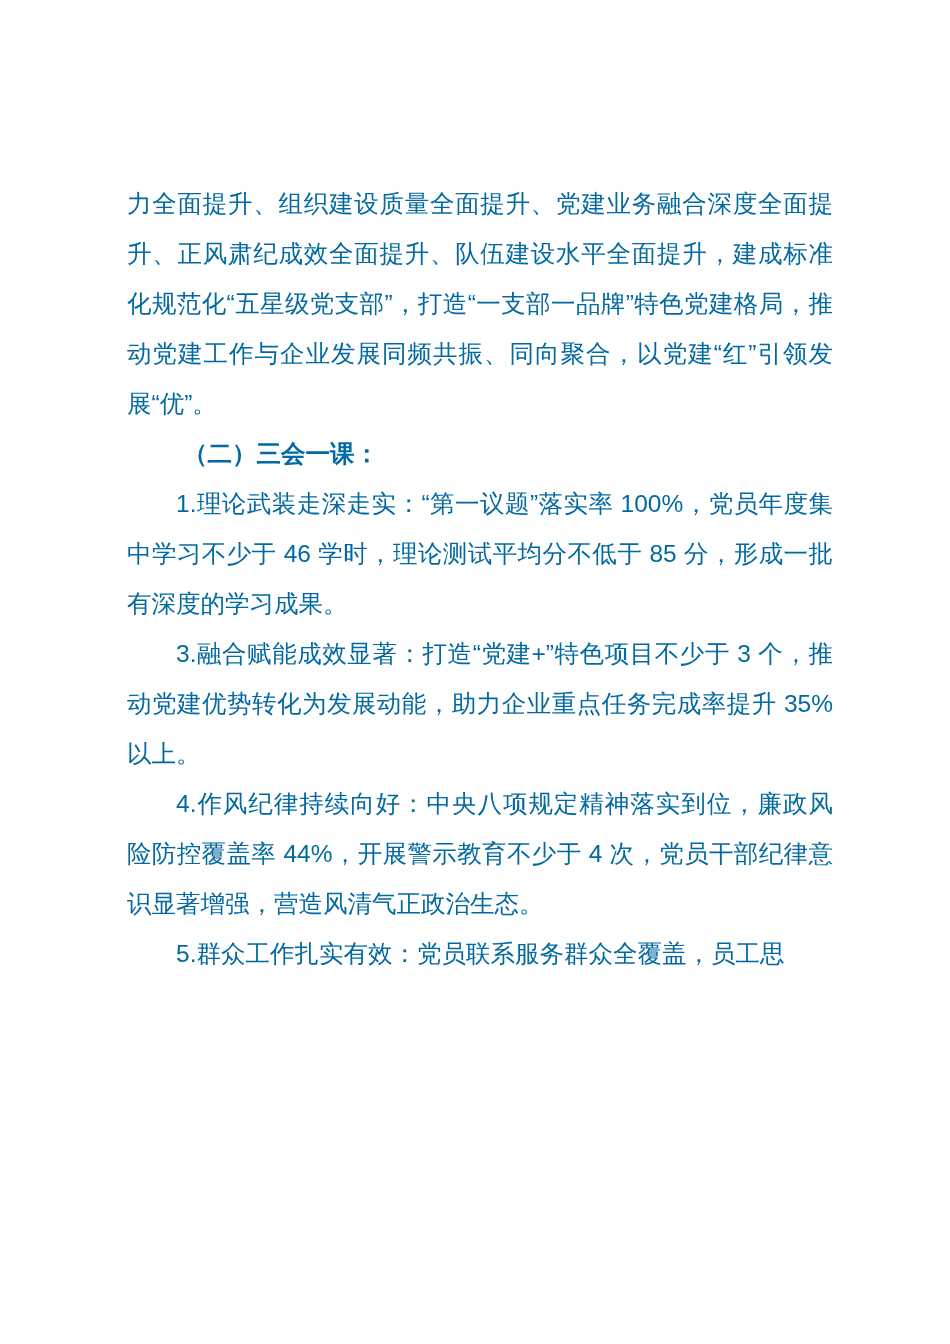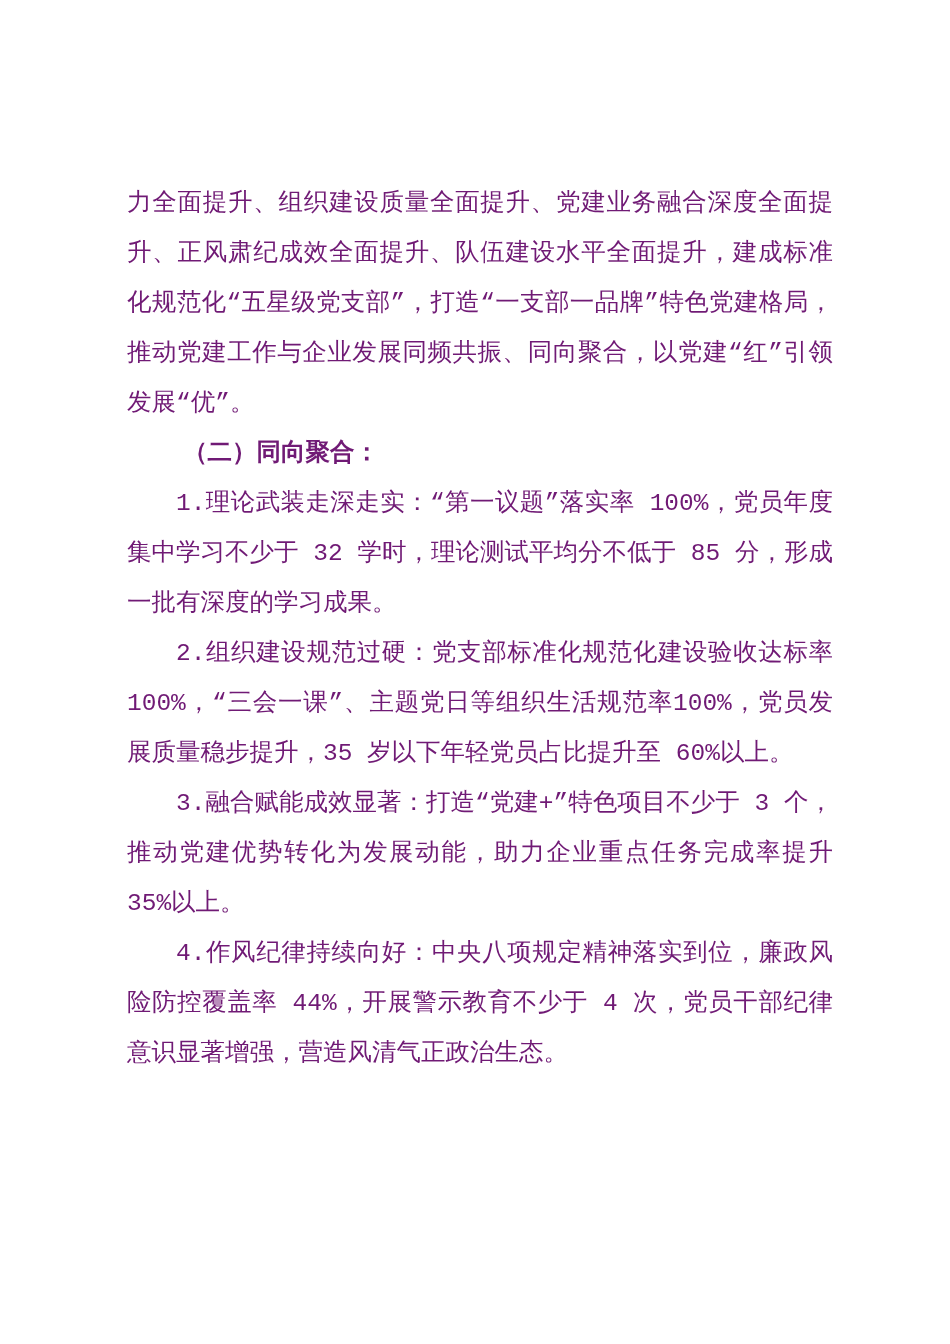--- a/index.html
+++ b/index.html
@@ -2,34 +2,34 @@
 <html><head>
 <meta charset="utf-8">
 <style>
   html, body { margin: 0; padding: 0; background: #ffffff; }
   body { width: 950px; height: 1344px; position: relative; overflow: hidden; }
   .page {
     position: absolute;
     left: 127px;
     top: 179px;
     width: 706px;
-    font-family: Liberation Mono, monospace;
+    font-family: Liberation Sans, sans-serif;
     font-size: 24.5px;
     line-height: 50px;
-    color: #701a75;
+    color: #0369a1;
     text-align: justify;
     text-justify: inter-character;
   }
   .para { margin: 0; }
   .indent { text-indent: 49px; }
   .heading { font-weight: bold; text-indent: 56px; }
 </style>
 </head>
 <body>
 
 <div class="page">
   <p class="para">力全面提升、组织建设质量全面提升、党建业务融合深度全面提升、正风肃纪成效全面提升、队伍建设水平全面提升，建成标准化规范化“五星级党支部”，打造“一支部一品牌”特色党建格局，推动党建工作与企业发展同频共振、同向聚合，以党建“红”引领发展“优”。</p>
-  <p class="para heading">（二）同向聚合：</p>
-  <p class="para indent">1.理论武装走深走实：“第一议题”落实率 100%，党员年度集中学习不少于 32 学时，理论测试平均分不低于 85 分，形成一批有深度的学习成果。</p>
-  <p class="para indent">2.组织建设规范过硬：党支部标准化规范化建设验收达标率 100%，“三会一课”、主题党日等组织生活规范率100%，党员发展质量稳步提升，35 岁以下年轻党员占比提升至 60%以上。</p>
+  <p class="para heading">（二）三会一课：</p>
+  <p class="para indent">1.理论武装走深走实：“第一议题”落实率 100%，党员年度集中学习不少于 46 学时，理论测试平均分不低于 85 分，形成一批有深度的学习成果。</p>
   <p class="para indent">3.融合赋能成效显著：打造“党建+”特色项目不少于 3 个，推动党建优势转化为发展动能，助力企业重点任务完成率提升 35%以上。</p>
   <p class="para indent">4.作风纪律持续向好：中央八项规定精神落实到位，廉政风险防控覆盖率 44%，开展警示教育不少于 4 次，党员干部纪律意识显著增强，营造风清气正政治生态。</p>
+  <p class="para indent">5.群众工作扎实有效：党员联系服务群众全覆盖，员工思</p>
 </div>
 
 </body></html>

